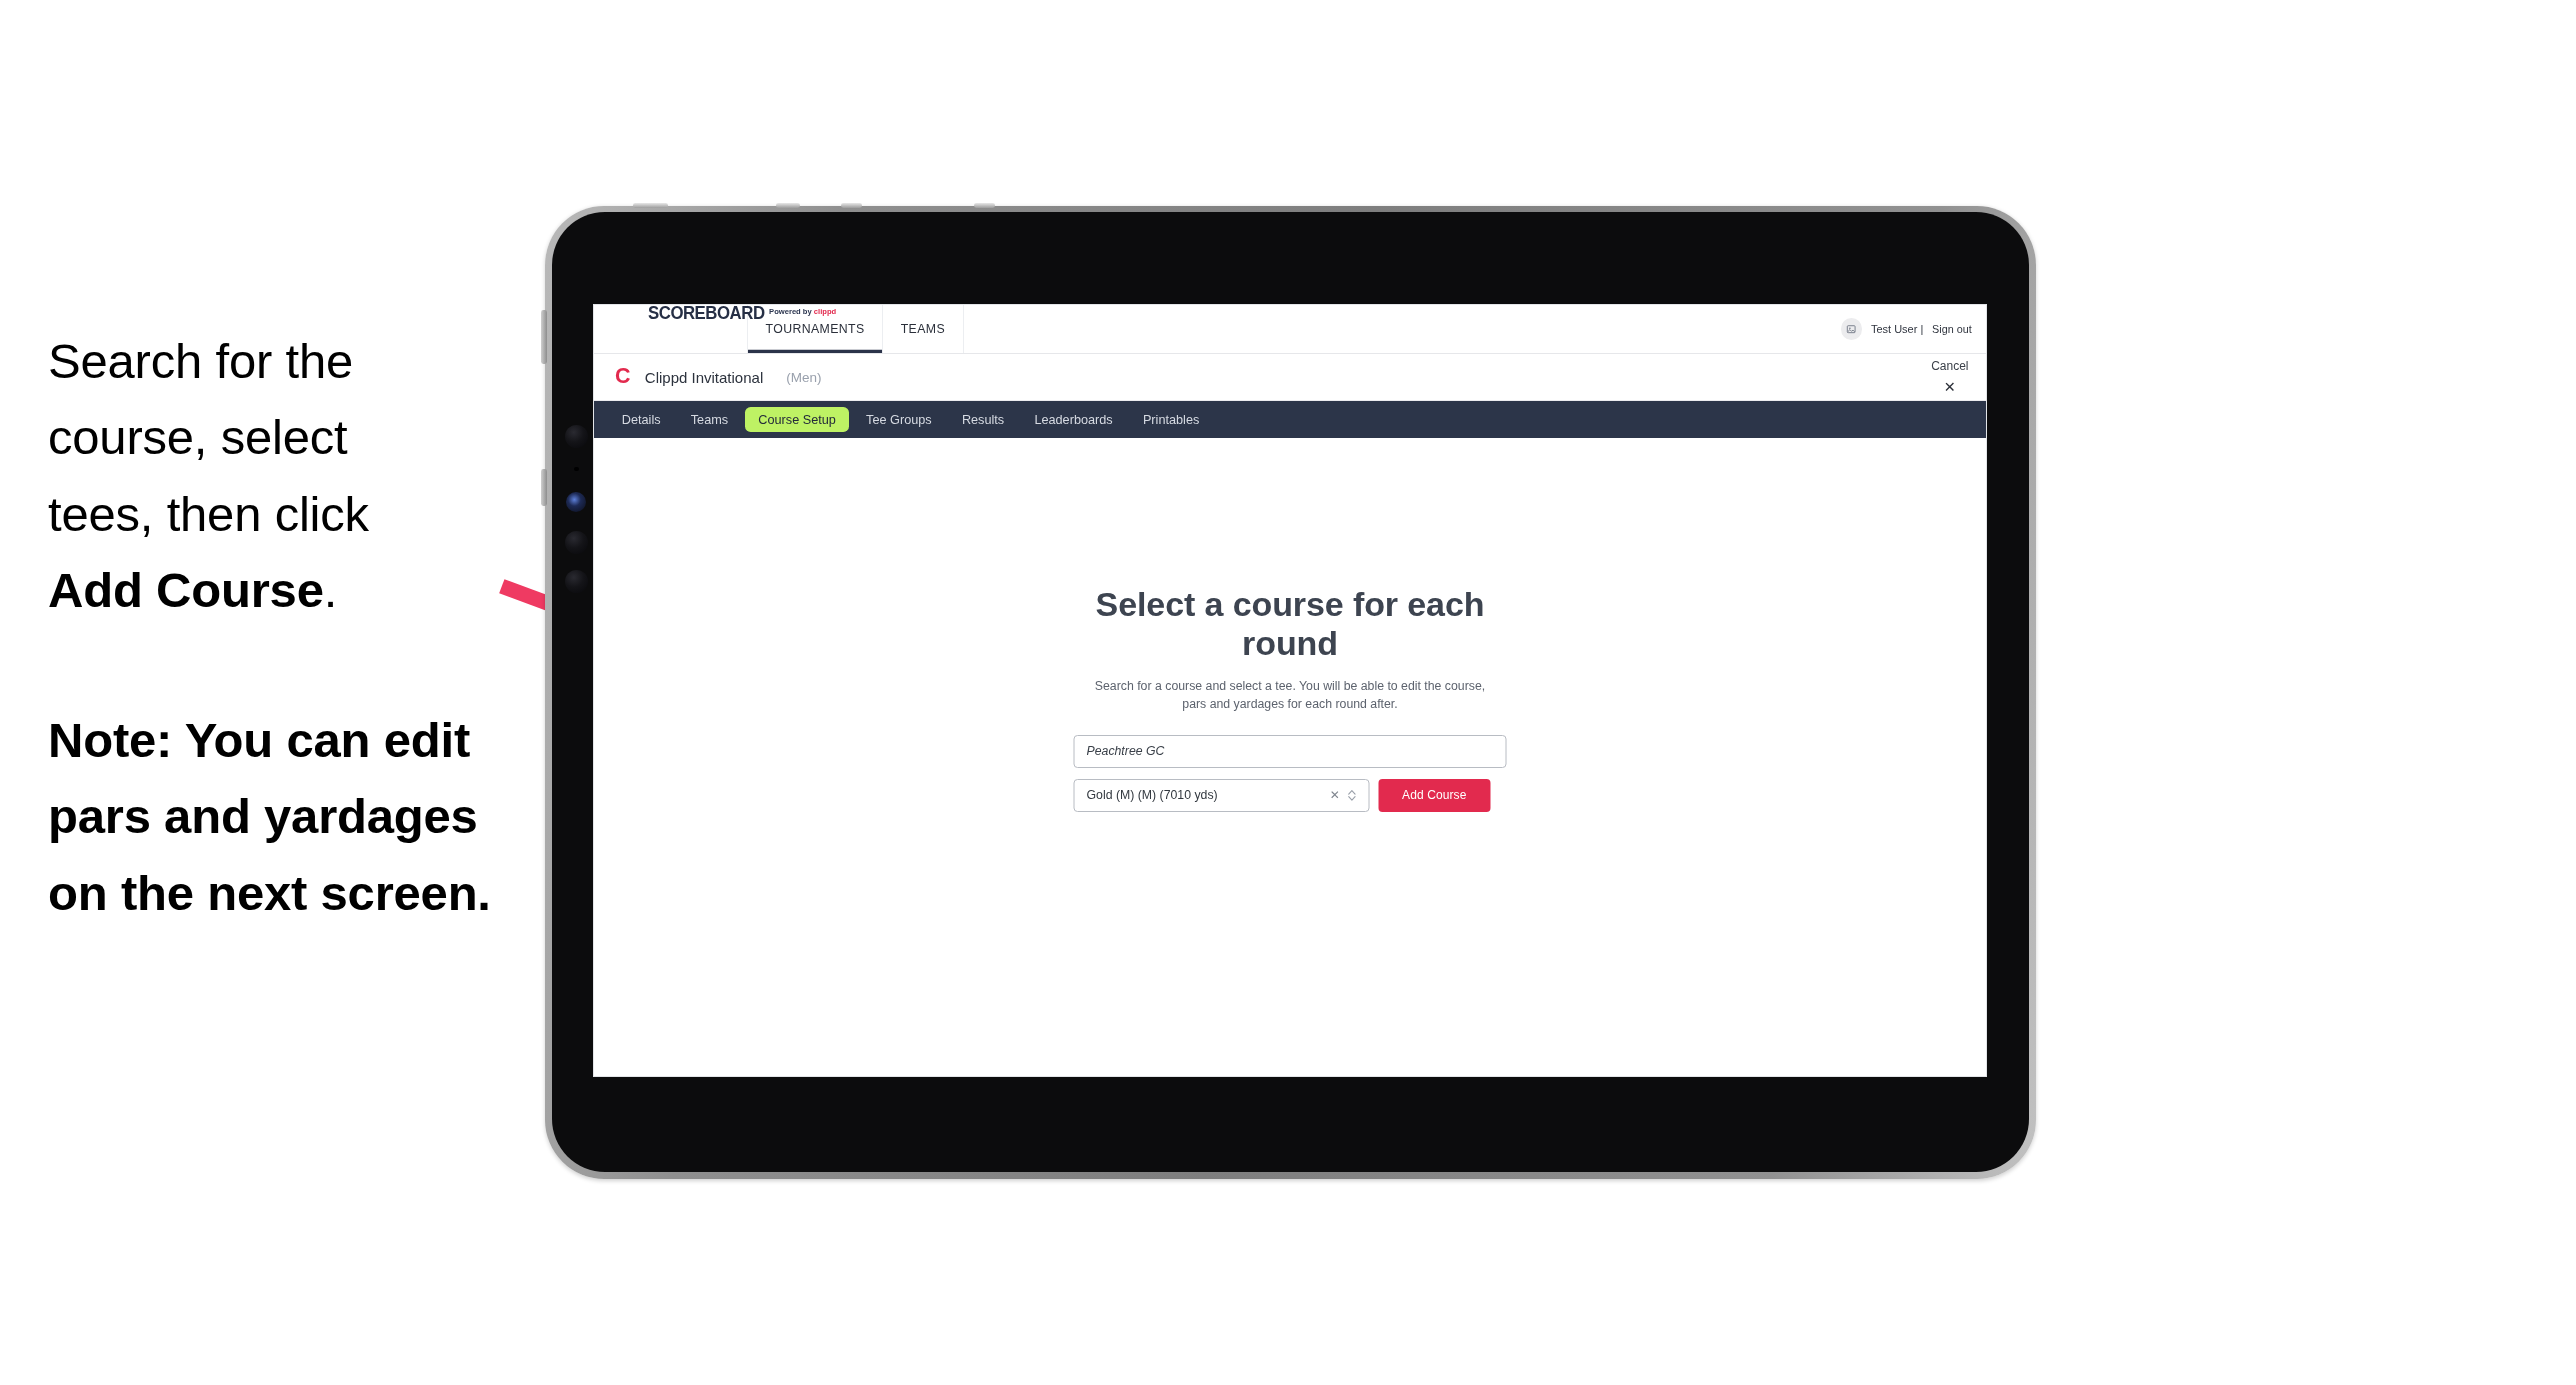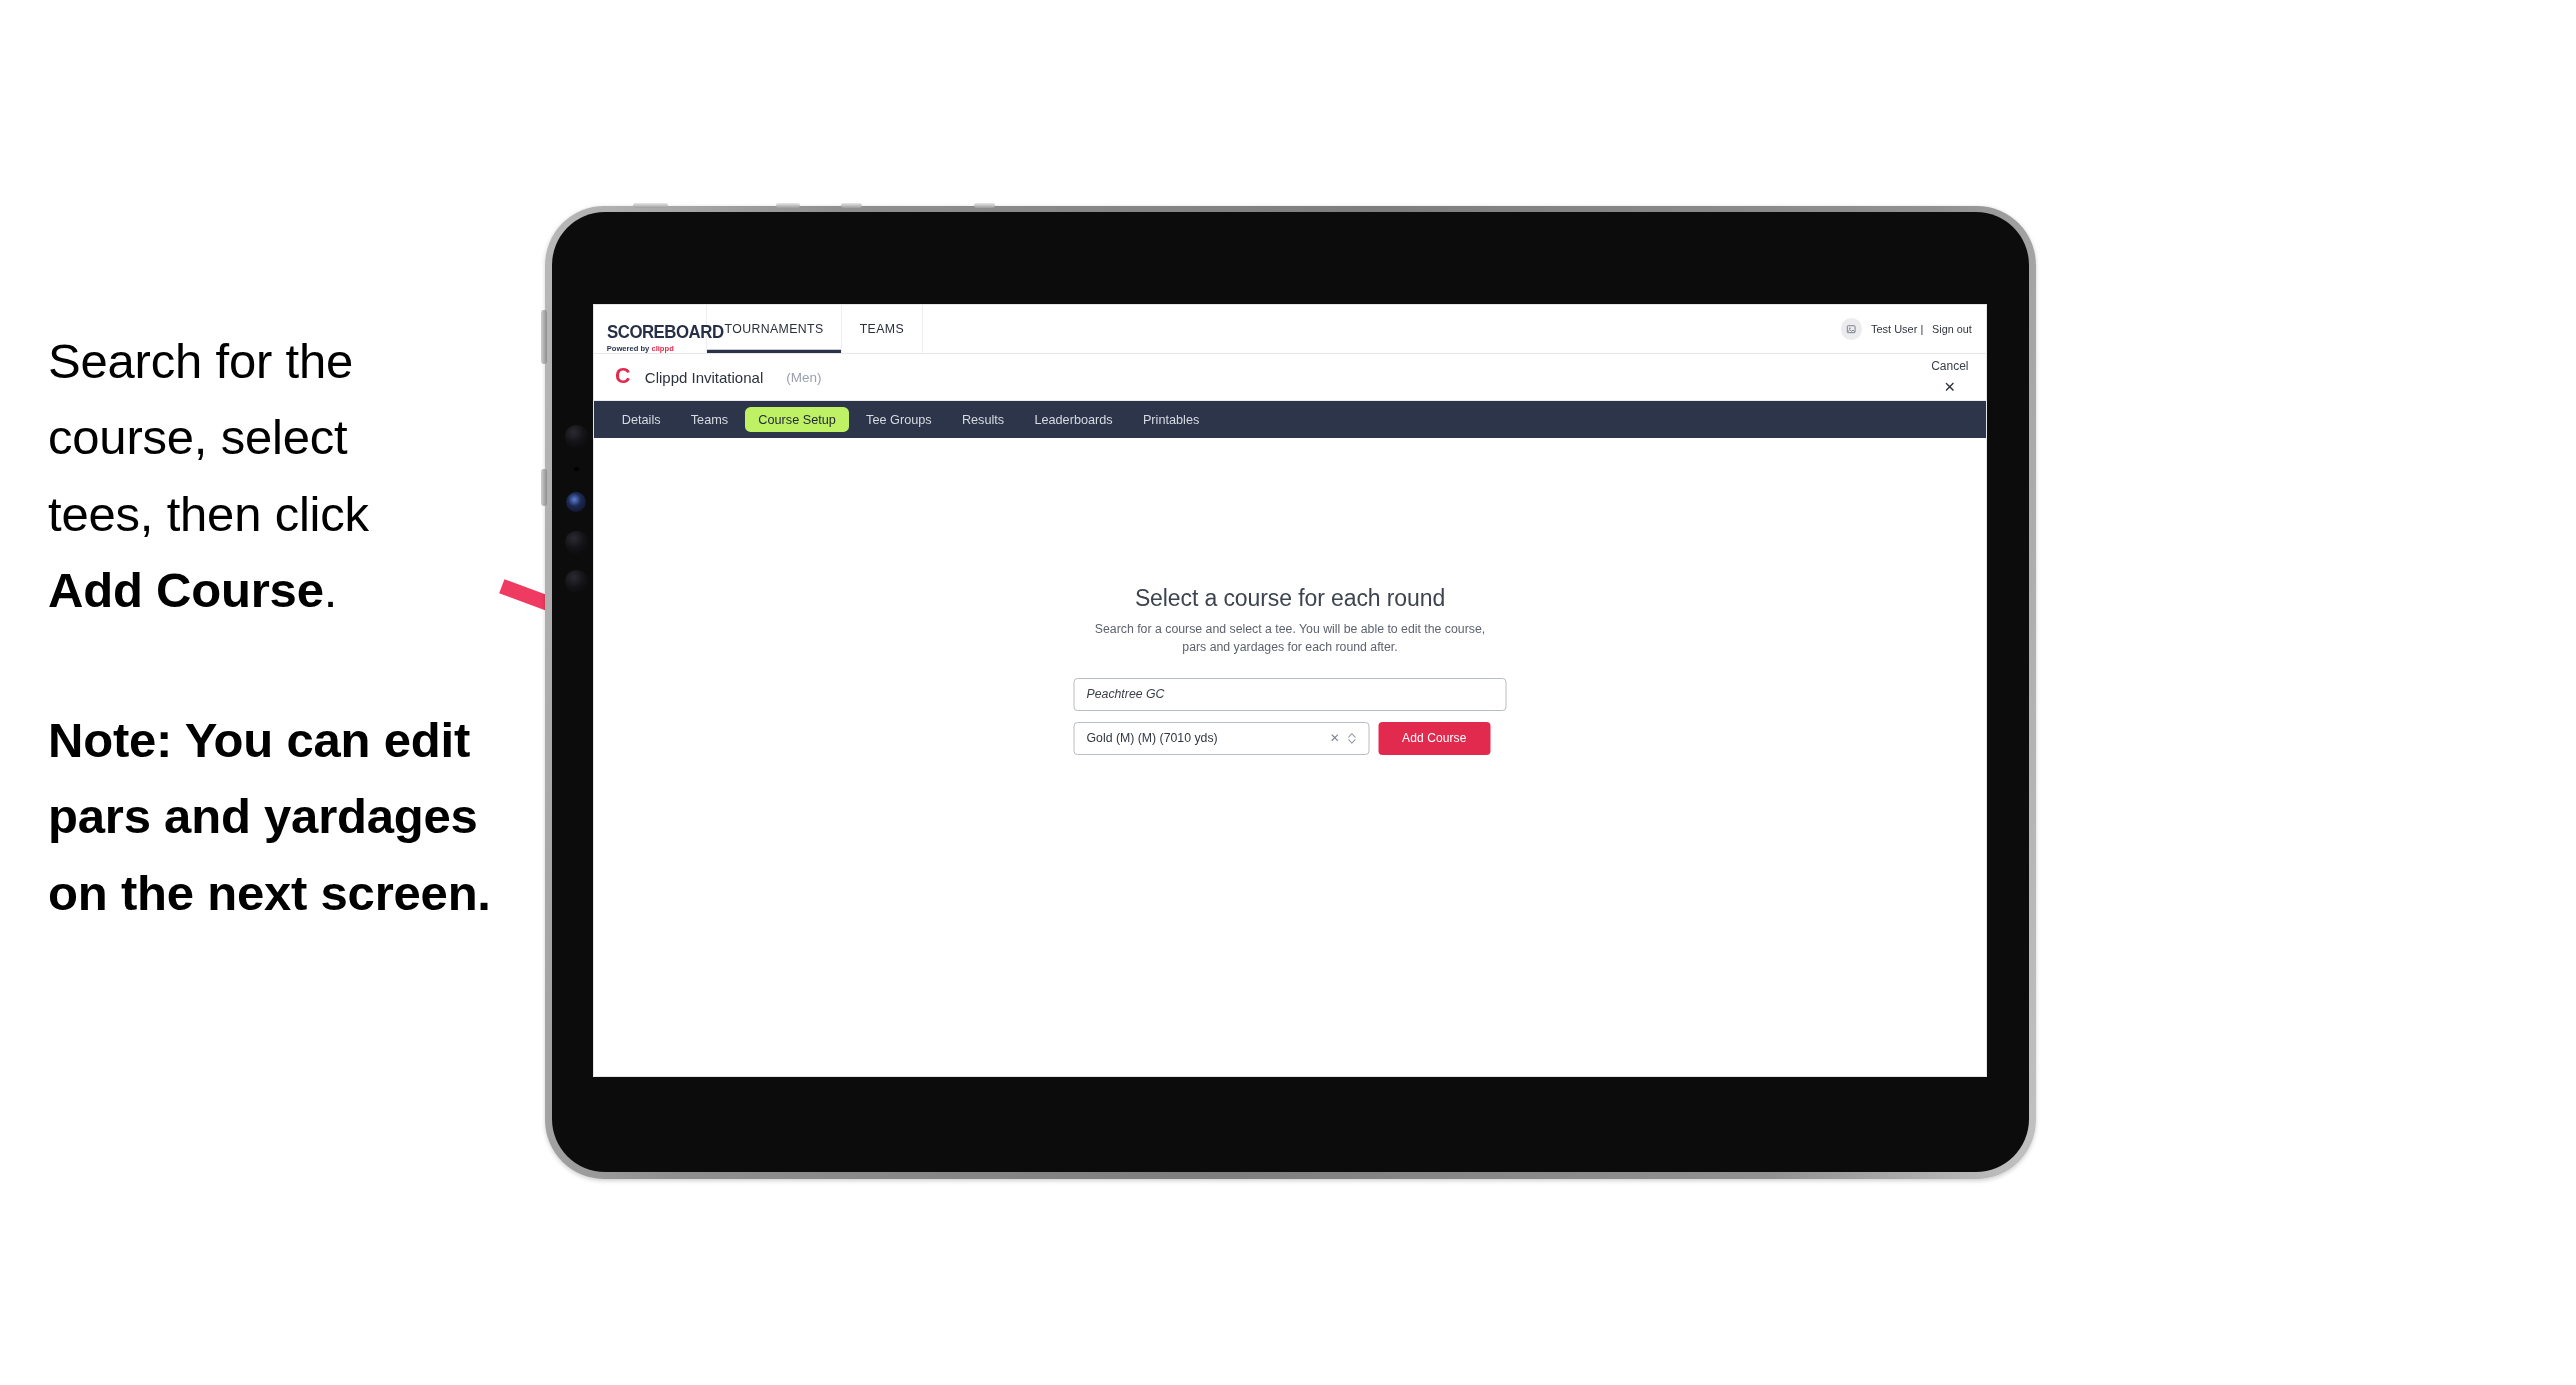--- a/index.html
+++ b/index.html
@@ -121,24 +121,25 @@
     position: relative;
     height: 48px;
     background: #ffffff;
     border-bottom: 0.8px solid #e6e7ea;
     display: flex;
     align-items: stretch;
   }
   .brand {
     width: 112px;
     display: flex;
-    flex-direction: column;
-    justify-content: flex-end;
+    flex-direction: row;
+    justify-content: flex-start;
     padding-left: 12.7px;
     box-sizing: border-box;
+    margin-left: 41px;
   }
   .brand-word {
     font-family: "Liberation Sans", sans-serif;
     font-weight: 700;
     font-size: 17.5px;
     letter-spacing: -0.5px;
     color: #262f45;
     line-height: 1;
     transform: scaleX(0.96);
     transform-origin: left center;
@@ -278,24 +279,24 @@
   }
   .course-panel {
     position: absolute;
     left: 50%;
     transform: translateX(-50%);
     top: 147px;
     width: 433px;
     text-align: center;
   }
   .panel-title {
-    font-size: 23px;
+    font-size: 34px;
     color: #3d4450;
-    font-weight: 400;
-    margin: 0 0 9px 0;
+    font-weight: 700;
+    margin: 0 0 15px 0;
     letter-spacing: -0.1px;
   }
   .panel-sub {
     font-size: 12.3px;
     color: #5d636e;
     line-height: 1.45;
     margin: 0 auto 21px auto;
     width: 398px;
   }
   .course-input {

